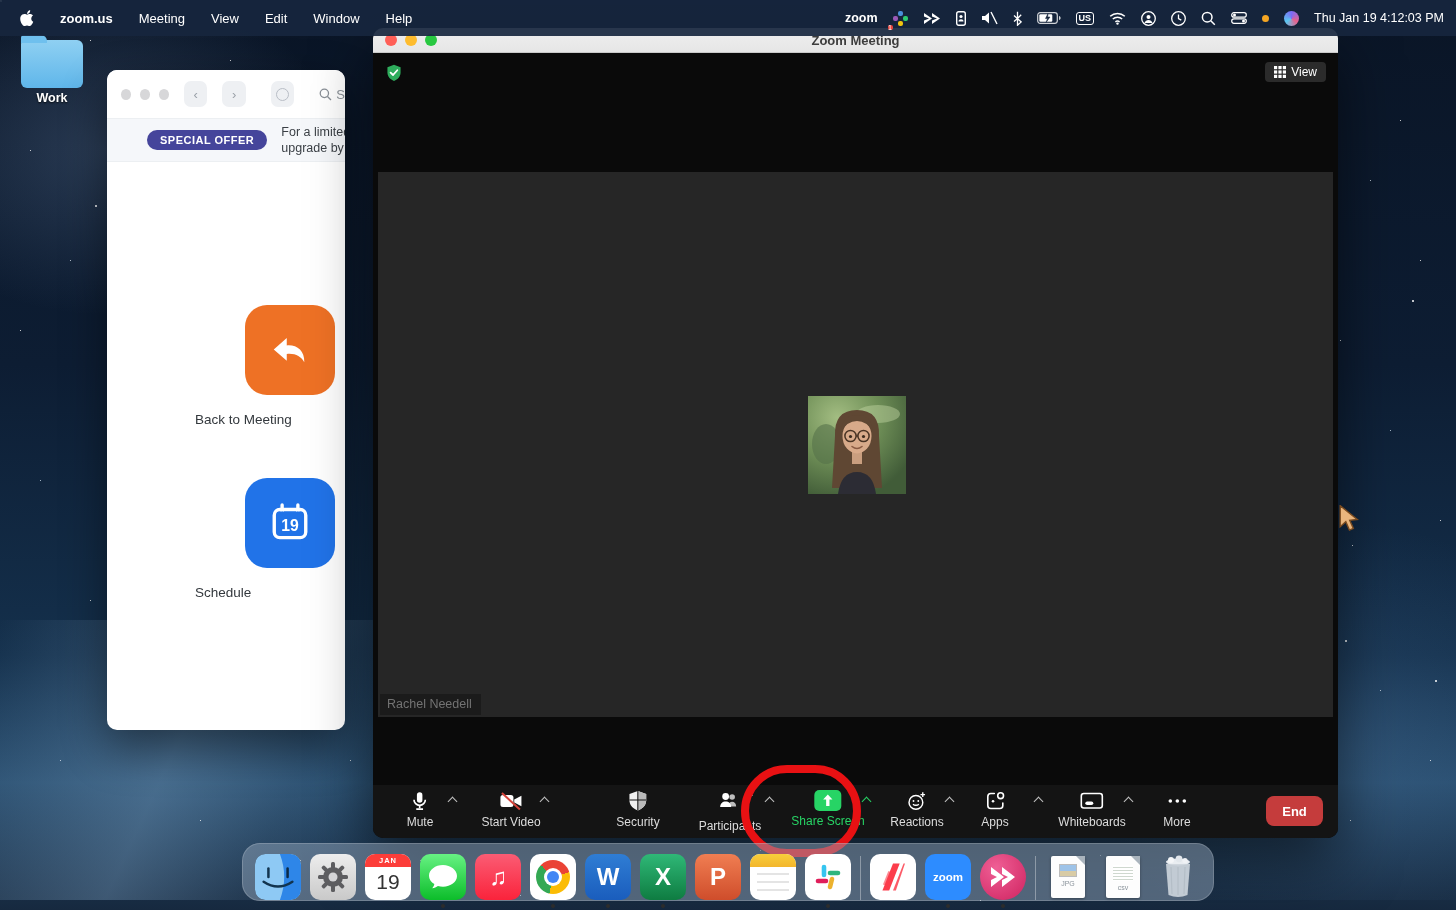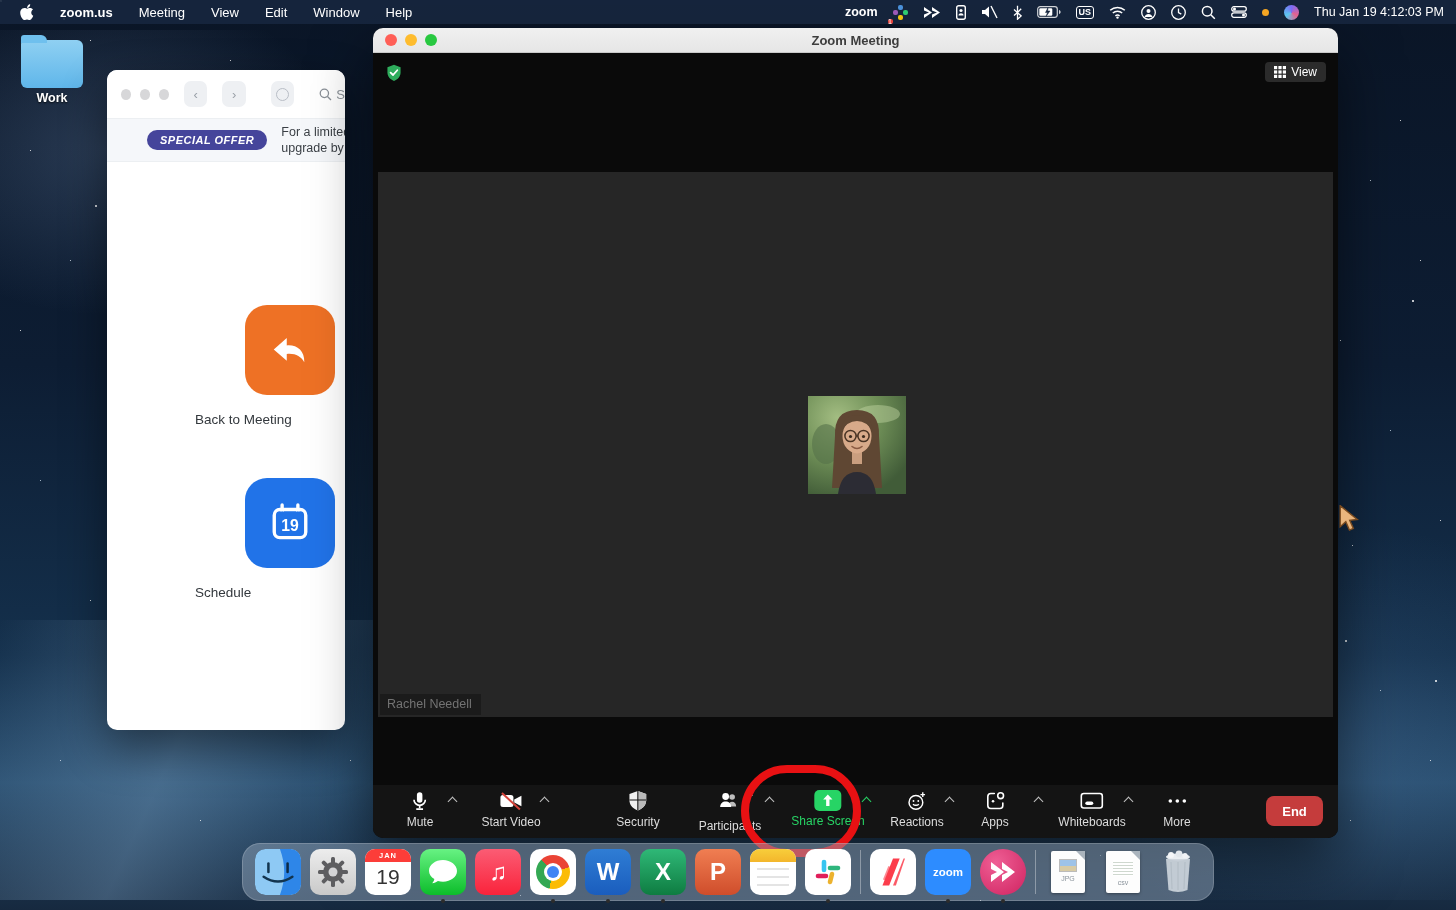--- a/index.html
+++ b/index.html
@@ -10,21 +10,21 @@
   .wisp { position:absolute; pointer-events:none; }
   .wisp1 { left:-60px; top:30px; width:420px; height:300px; background:radial-gradient(ellipse at 40% 40%, rgba(120,150,190,.28), transparent 65%); }
   .wisp2 { left:-80px; top:620px; width:620px; height:280px; background:linear-gradient(115deg, transparent 10%, rgba(150,190,225,.30) 42%, rgba(150,190,225,.10) 60%, transparent 75%); }
   .wisp3 { right:-60px; top:520px; width:420px; height:380px; background:radial-gradient(ellipse at 60% 60%, rgba(90,130,175,.22), transparent 70%); }
   .stars1 { position:absolute; width:1px; height:1px; background:#fff; border-radius:50%;
     box-shadow:30px 150px #fff,70px 260px #dfe9f5,120px 380px #fff,40px 480px #cfe0f0,90px 600px #fff,160px 700px #fff,60px 760px #dfe9f5,200px 820px #fff,260px 240px #fff,300px 640px #cfe0f0,330px 180px #fff,20px 330px #fff,140px 90px #dfe9f5,230px 60px #fff,310px 420px #fff,180px 560px #fff,1330px 90px #fff,1370px 180px #dfe9f5,1420px 260px #fff,1340px 340px #fff,1390px 430px #cfe0f0,1440px 520px #fff,1330px 600px #fff,1380px 690px #dfe9f5,1430px 760px #fff,1350px 820px #fff,1400px 120px #fff,1320px 470px #fff,660px 880px #dfe9f5,760px 850px #fff,980px 900px #fff,1100px 855px #dfe9f5,520px 895px #fff,420px 860px #fff,1240px 120px #fff,90px 40px #fff,250px 130px #dfe9f5,350px 760px #fff,300px 860px #fff,1352px 545px #fff; }
   .stars2 { position:absolute; width:2px; height:2px; background:#fff; border-radius:50%;
     box-shadow:55px 50px #fff,95px 205px #fff,150px 520px #eef5ff,1345px 640px #fff,1412px 300px #fff,700px 882px #eef5ff,63px 18px #fff,205px 690px #fff,1435px 680px #fff,330px 300px #eef5ff; }
 
   
-  .menubar { position:absolute; left:0; top:0; width:1456px; height:24px; background:rgba(23,38,62,.92); display:flex; align-items:center; color:#fff; font-size:13px; z-index:40; }
+  .menubar { position:absolute; left:0; top:0; width:1456px; height:36px; background:rgba(23,38,62,.92); display:flex; align-items:center; color:#fff; font-size:13px; z-index:40; }
   .mb-left { display:flex; align-items:center; gap:26px; padding-left:20px; }
   .mb-appname { font-weight:bold; }
   .mb-right { margin-left:auto; display:flex; align-items:center; gap:15px; padding-right:12px; font-size:12.5px; }
   .mb-ic { display:inline-flex; align-items:center; justify-content:center; height:16px; }
   .mb-us { border:1.4px solid #fff; border-radius:3px; font-size:9px; font-weight:bold; padding:1px 2px; line-height:1; }
   .dotgrid { position:relative; width:15px; height:15px; }
   .dotgrid i { position:absolute; width:5px; height:5px; border-radius:2px; }
   .badge1 { position:absolute; left:-5px; bottom:-4px; width:10px; height:10px; background:#e8433b; border-radius:50%; color:#fff; font-size:7px; font-style:normal; display:flex; align-items:center; justify-content:center; }
   .orangedot { width:7px; height:7px; border-radius:50%; background:#f5a623; }
   .siri { width:15px; height:15px; border-radius:50%; background:conic-gradient(#7b6cf6,#e8618c,#5bc7f0,#7b6cf6); }
@@ -38,21 +38,21 @@
   
   .app-window { position:absolute; left:107px; top:70px; width:238px; height:660px; background:#fff; border-radius:10px; box-shadow:0 18px 45px rgba(0,0,0,.45); overflow:hidden; z-index:10; }
   .aw-toolbar { height:48px; display:flex; align-items:center; padding-left:14px; gap:9px; background:#fff; }
   .tl-gray { width:11px; height:11px; border-radius:50%; background:#d7d7d9; }
   .nav-btn { width:26px; height:26px; border-radius:7px; background:#eef0f3; color:#9aa0a8; display:flex; align-items:center; justify-content:center; font-size:13px; margin-left:6px; }
   .nav-btn:first-of-type { margin-left:14px; }
   .round-btn { width:26px; height:26px; border-radius:7px; background:#eef0f3; margin-left:16px; display:flex; align-items:center; justify-content:center; }
   .round-btn i { width:13px; height:13px; border:1.6px solid #b9bec6; border-radius:50%; }
   .aw-search { margin-left:16px; display:flex; align-items:center; gap:4px; color:#8a9097; font-size:13px; }
   .aw-banner { height:44px; background:#f5f7fa; display:flex; align-items:center; padding-left:40px; gap:14px; border-top:1px solid #eceff2; border-bottom:1px solid #eceff2; white-space:nowrap; }
-  .offer-pill { background:#45459b; color:#fff; font-size:11px; font-weight:bold; letter-spacing:.5px; padding:4px 13px; border-radius:11px;font-style:italic; }
+  .offer-pill { background:#45459b; color:#fff; font-size:11px; font-weight:bold; letter-spacing:.5px; padding:4px 13px; border-radius:11px; }
   .offer-text { font-size:12.5px; color:#3a3f45; line-height:1.3; }
   .aw-bigbtn { position:absolute; width:90px; height:90px; border-radius:22px; display:flex; align-items:center; justify-content:center; }
   .aw-back { left:138px; top:235px; background:#ee7125; }
   .aw-sched { left:138px; top:408px; background:#2173e8; }
   .aw-btn-label { position:absolute; left:88px; width:190px; font-size:13.5px; color:#33383d; }
 
   
   .meet { position:absolute; left:345px; top:28px; width:965px; height:810px; border-radius:10px; background:#0a0a0a; box-shadow:0 25px 60px rgba(0,0,0,.55); z-index:20; overflow:hidden;margin-left:28px; }
   .meet-titlebar { height:25px; background:linear-gradient(#f0f0f0,#e6e6e6); display:flex; align-items:center; position:relative; border-bottom:1px solid #c9c9c9; }
   .tl { width:12px; height:12px; border-radius:50%; margin-left:8px; }
@@ -72,21 +72,21 @@
   .tb-chev { position:absolute; top:770px; }
   .chev { display:block; width:7px; height:7px; border-left:1.6px solid #c2c2c2; border-top:1.6px solid #c2c2c2; transform:rotate(45deg); }
   .chev-green { border-color:#27d465; }
   .pcount { position:absolute; top:-3px; right:-10px; font-size:10px; color:#e6e6e6; }
   .share-ico { width:27px; height:21px; background:#27d465; border-radius:5px; display:flex; align-items:center; justify-content:center; }
   .share-lbl { color:#27d465 !important; }
   .end-btn { position:absolute; left:893px; top:768px; width:57px; height:30px; background:#c53c3c; border:none; border-radius:8px; color:#fff; font-weight:bold; font-size:13px; }
   .annot-circle { position:absolute; left:741px; top:737px; width:120px; height:92px; border:8px solid #e81113; border-radius:60px; z-index:30; pointer-events:none; }
 
   
-  .dock { position:absolute; left:50%; transform:translateX(-50%); top:843px; height:58px; background:rgba(148,168,188,.48); border:1px solid rgba(255,255,255,.18); border-radius:18px; display:flex; align-items:center; gap:9px; padding:0 12px; z-index:35; }
+  .dock { position:absolute; left:50%; transform:translateX(-50%); top:843px; height:58px; background:rgba(148,168,188,.48); border:1px solid rgba(255,255,255,.18); border-radius:18px; display:flex; align-items:flex-end; gap:9px; padding:0 12px; z-index:35; }
   .dk { position:relative; width:46px; height:46px; border-radius:10px; flex:0 0 auto; }
   .dk.running::after { content:""; position:absolute; left:50%; bottom:-8px; transform:translateX(-50%); width:4px; height:4px; border-radius:50%; background:#2c2c2c; }
   .dk-div { width:1px; height:44px; background:rgba(255,255,255,.35); flex:0 0 auto; }
   .dk-cal { background:#fff; overflow:hidden; text-align:center; }
   .dk-cal .cal-top { background:#fc3d39; color:#fff; font-size:7.5px; font-weight:bold; padding-top:2px; height:13px; letter-spacing:1px; }
   .dk-cal .cal-day { font-size:21px; color:#333; line-height:30px; font-weight:300; }
   .dk-letter { display:flex; align-items:center; justify-content:center; color:#fff; font-size:24px; font-weight:bold; }
   .dk-word { background:linear-gradient(180deg,#2f7dd4,#1a5dbd); }
   .dk-excel { background:linear-gradient(180deg,#2fb877,#0e7c41); }
   .dk-ppt { background:linear-gradient(180deg,#f07e52,#cf4d2b); }

